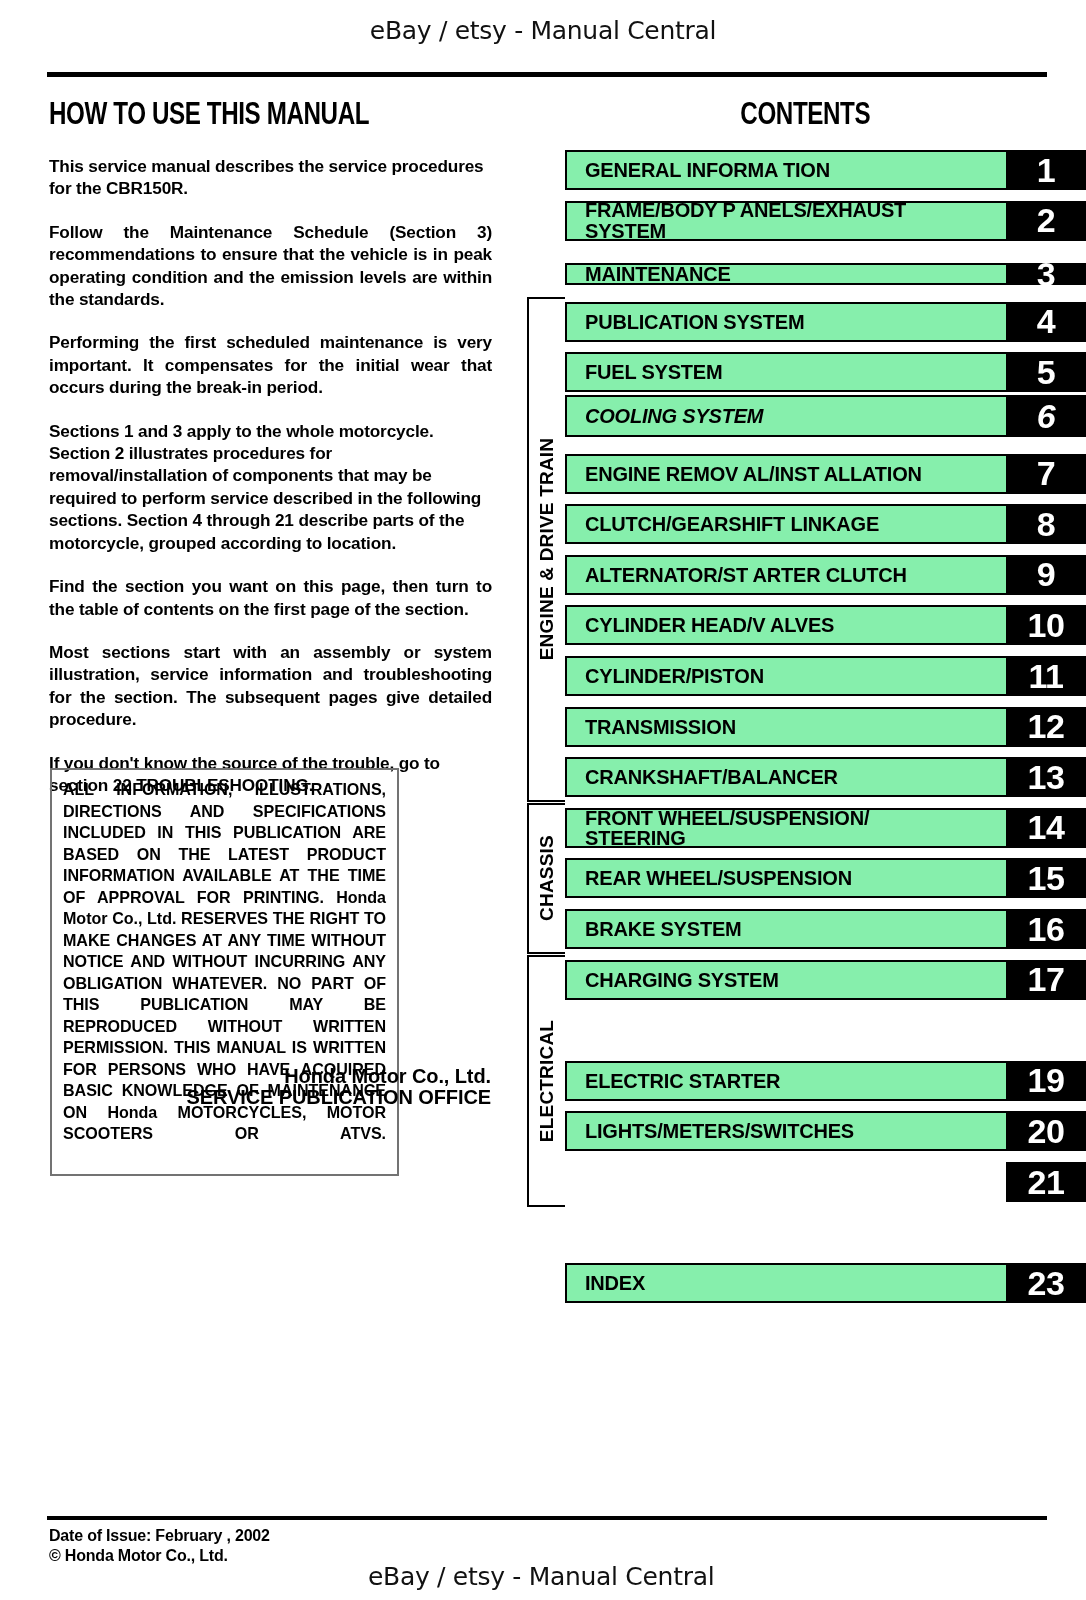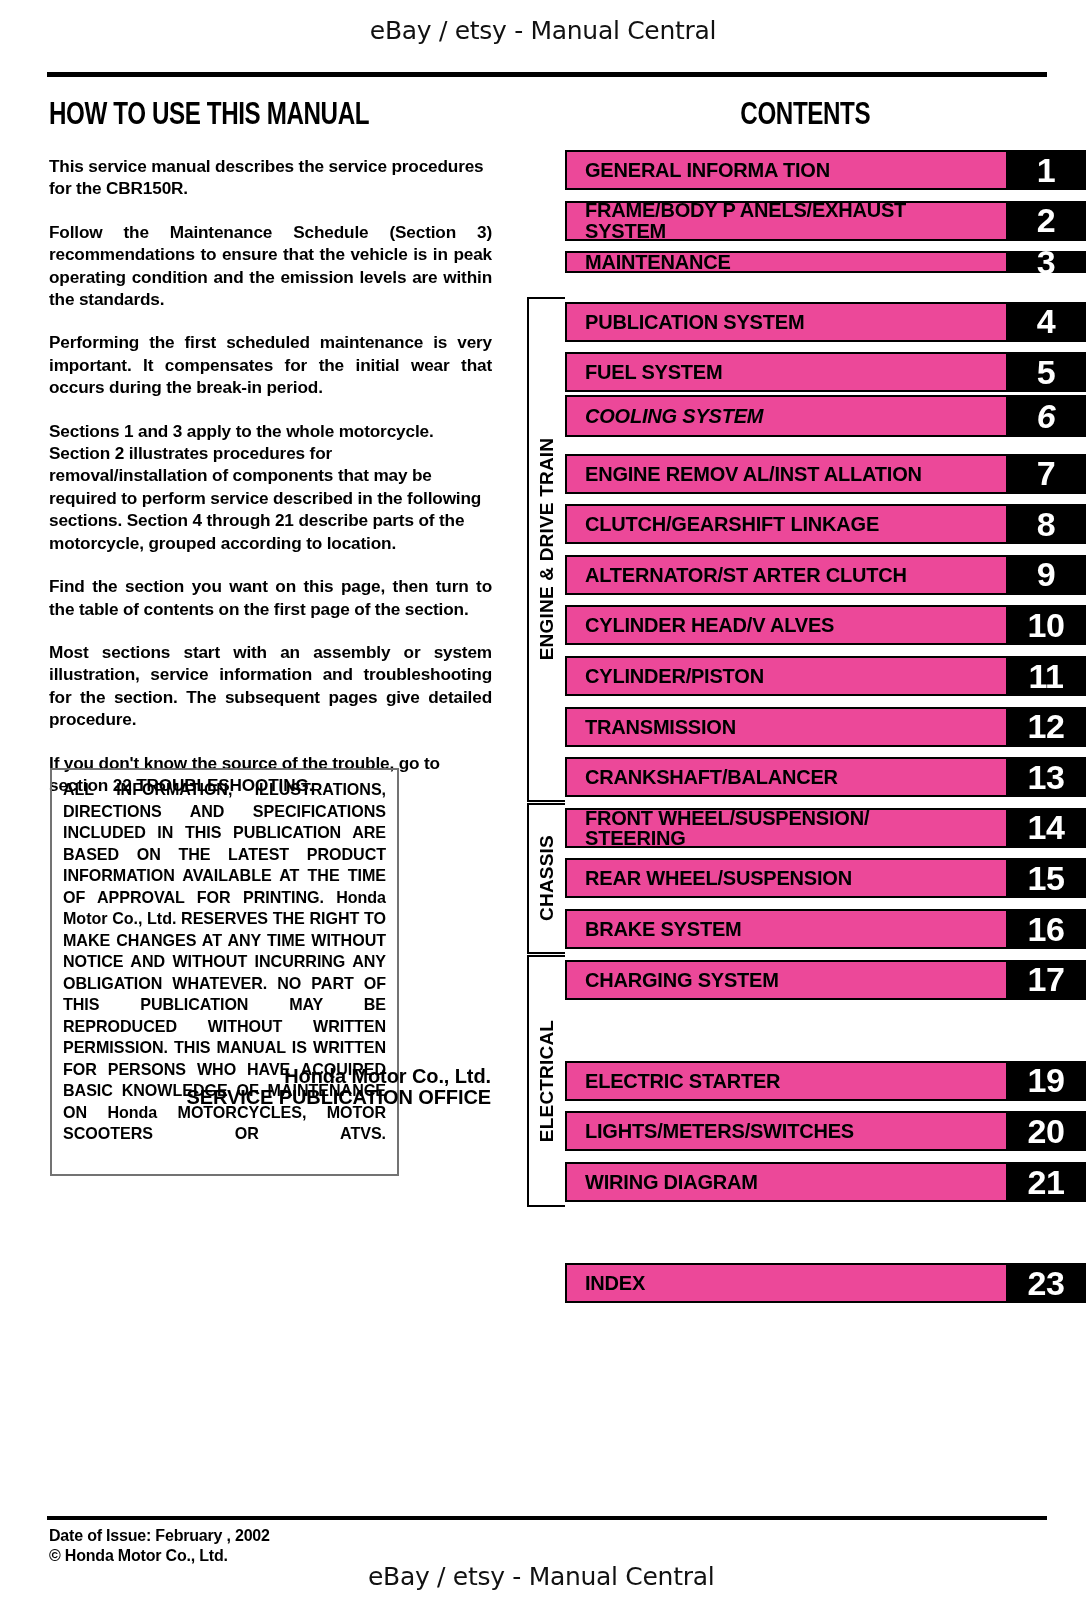--- a/index.html
+++ b/index.html
@@ -140,21 +140,21 @@
   }
   .row .label {
     position: absolute;
     left: 45px;
     top: 0;
     width: 441px;
     height: 100%;
     box-sizing: border-box;
     border: 2.5px solid #000;
     border-right: none;
-    background: #ec4899;
+    background: #86efac;
     display: flex;
     align-items: center;
     padding-left: 18px;
   }
   .row .label span {
     font-size: 20px;
     font-weight: bold;
     letter-spacing: -0.2px;
     line-height: 20px;
   }
@@ -243,21 +243,21 @@
         <span>GENERAL INFORMA TION</span>
       </div>
       <div class="num">1</div>
     </div>
     <div class="row tall" style="top: 50.6px; height: 40px;">
       <div class="label">
         <span>FRAME/BODY P ANELS/EXHAUST<br>SYSTEM</span>
       </div>
       <div class="num">2</div>
     </div>
-    <div class="row" style="top: 101px; height: 22px;">
+    <div class="row" style="top: 113px; height: 22px;">
       <div class="label">
         <span>MAINTENANCE</span>
       </div>
       <div class="num">3</div>
     </div>
     <div class="row" style="top: 151.8px; height: 40px;">
       <div class="label">
         <span>PUBLICATION SYSTEM</span>
       </div>
       <div class="num">4</div>
@@ -346,23 +346,20 @@
       </div>
       <div class="num">19</div>
     </div>
     <div class="row" style="top: 961.4px; height: 40px;">
       <div class="label">
         <span>LIGHTS/METERS/SWITCHES</span>
       </div>
       <div class="num">20</div>
     </div>
     <div class="row" style="top: 1012px; height: 40px;">
-      <div class="label">
-        <span>WIRING DIAGRAM</span>
-      </div>
       <div class="num">21</div>
     </div>
     <div class="row" style="top: 1113.2px; height: 40px;">
       <div class="label">
         <span>INDEX</span>
       </div>
       <div class="num">23</div>
     </div>
     <div class="bracket" style="top: 146.8px; height: 505.4px;">
       <div class="blabel">ENGINE &amp; DRIVE TRAIN</div>

